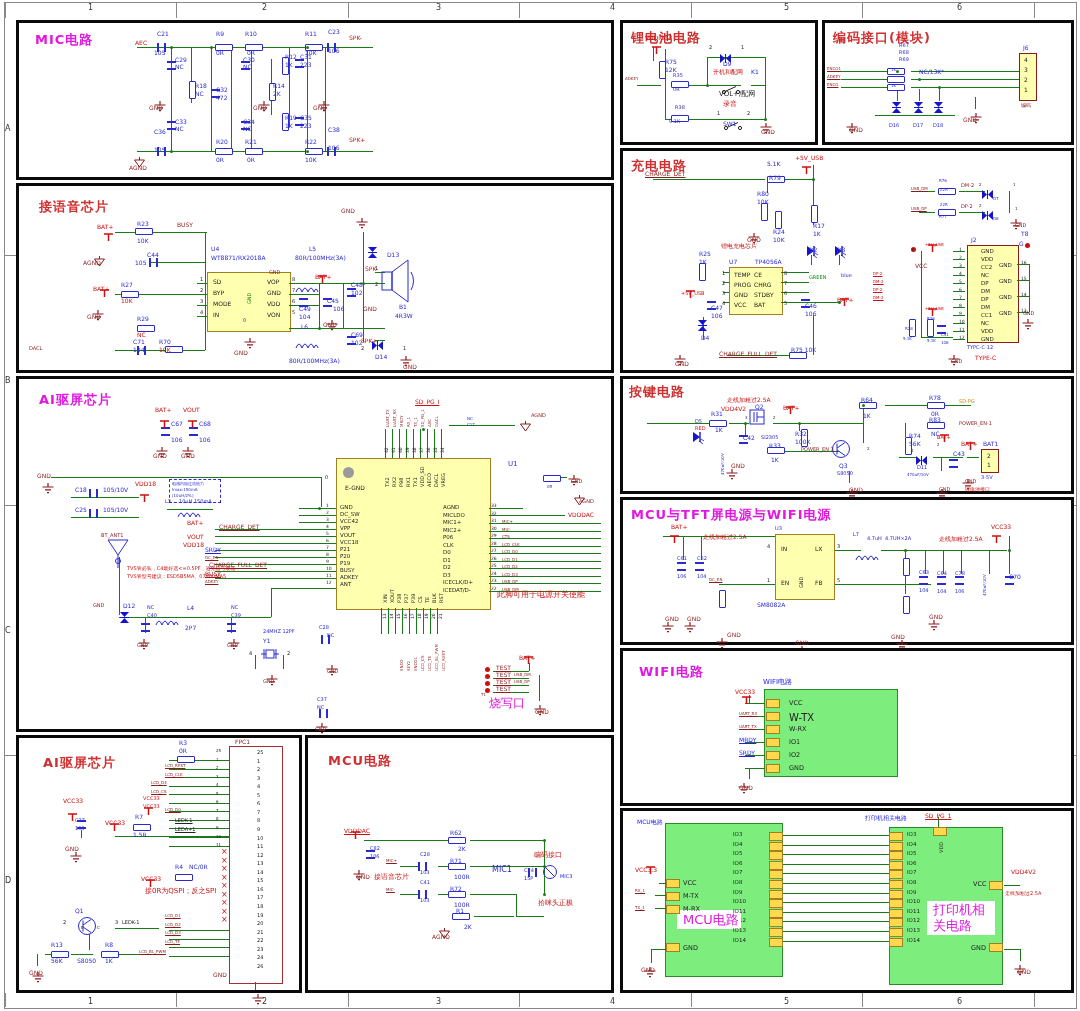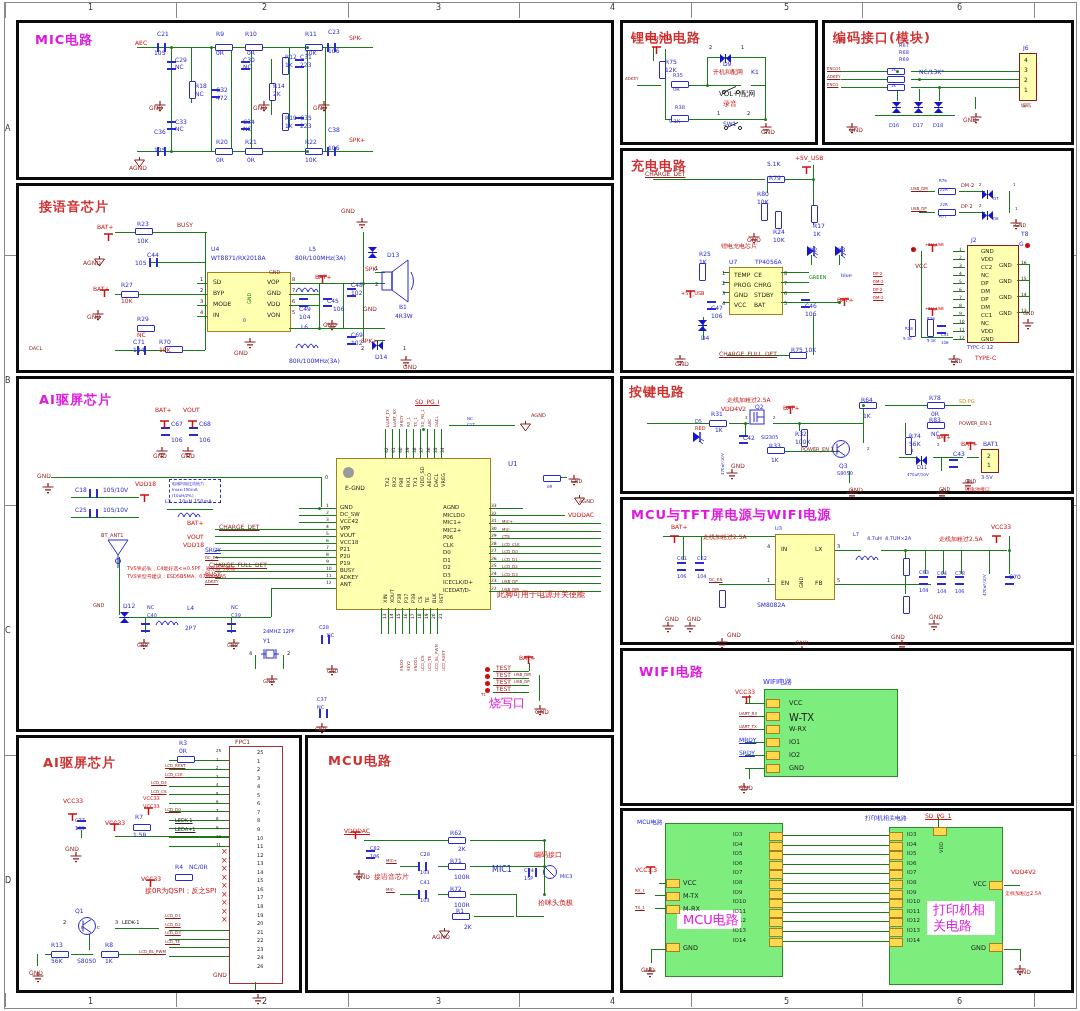--- a/index.html
+++ b/index.html
@@ -1014,21 +1014,21 @@
       <span class="lbl c-b" style="left: 142px; top: 148px; font-size: 6px;">R72</span>
       <span class="lbl c-b" style="left: 146px; top: 164px; font-size: 6px;">100R</span>
       <span class="lbl c-b" style="left: 148px; top: 170px; font-size: 6px;">R1</span>
       <span class="lbl c-b" style="left: 156px; top: 186px; font-size: 6px;">2K</span>
       <span class="lbl c-dr" style="left: 124px; top: 196px; font-size: 6px;">AGND</span>
       <span class="lbl c-b" style="left: 184px; top: 128px; font-size: 8px;">MIC1</span>
       <span class="lbl c-b" style="left: 216px; top: 130px; font-size: 5px;">C24</span>
       <span class="lbl c-b" style="left: 216px; top: 138px; font-size: 5px;">15P</span>
       <span class="lbl c-b" style="left: 252px; top: 136px; font-size: 5px;">MIC3</span>
       <span class="lbl c-r" style="left: 226px; top: 114px; font-size: 7px;">编码接口</span>
-      <span class="lbl c-r" style="left: 230px; top: 162px; font-size: 7px;">拾咪头负极</span>
+      <span class="lbl c-r" style="left: 230px; top: 162px; font-size: 7px;">拾咪头正极</span>
     </div>
     <div class="block" style="left: 620px; top: 20px; width: 198px; height: 125px;">
       <div class="wire" style="left: 30px; top: 24px; width: 1px; height: 14px;"></div>
       <div class="wire" style="left: 14px; top: 62px; width: 24px; height: 1px;"></div>
       <div class="wire" style="left: 58px; top: 62px; width: 40px; height: 1px;"></div>
       <div class="wire" style="left: 42px; top: 26px; width: 1px; height: 70px;"></div>
       <div class="wire" style="left: 42px; top: 96px; width: 100px; height: 1px;"></div>
       <div class="wire" style="left: 84px; top: 34px; width: 1px; height: 28px;"></div>
       <div class="wire" style="left: 84px; top: 34px; width: 58px; height: 1px;"></div>
       <div class="wire" style="left: 142px; top: 34px; width: 1px; height: 28px;"></div>

